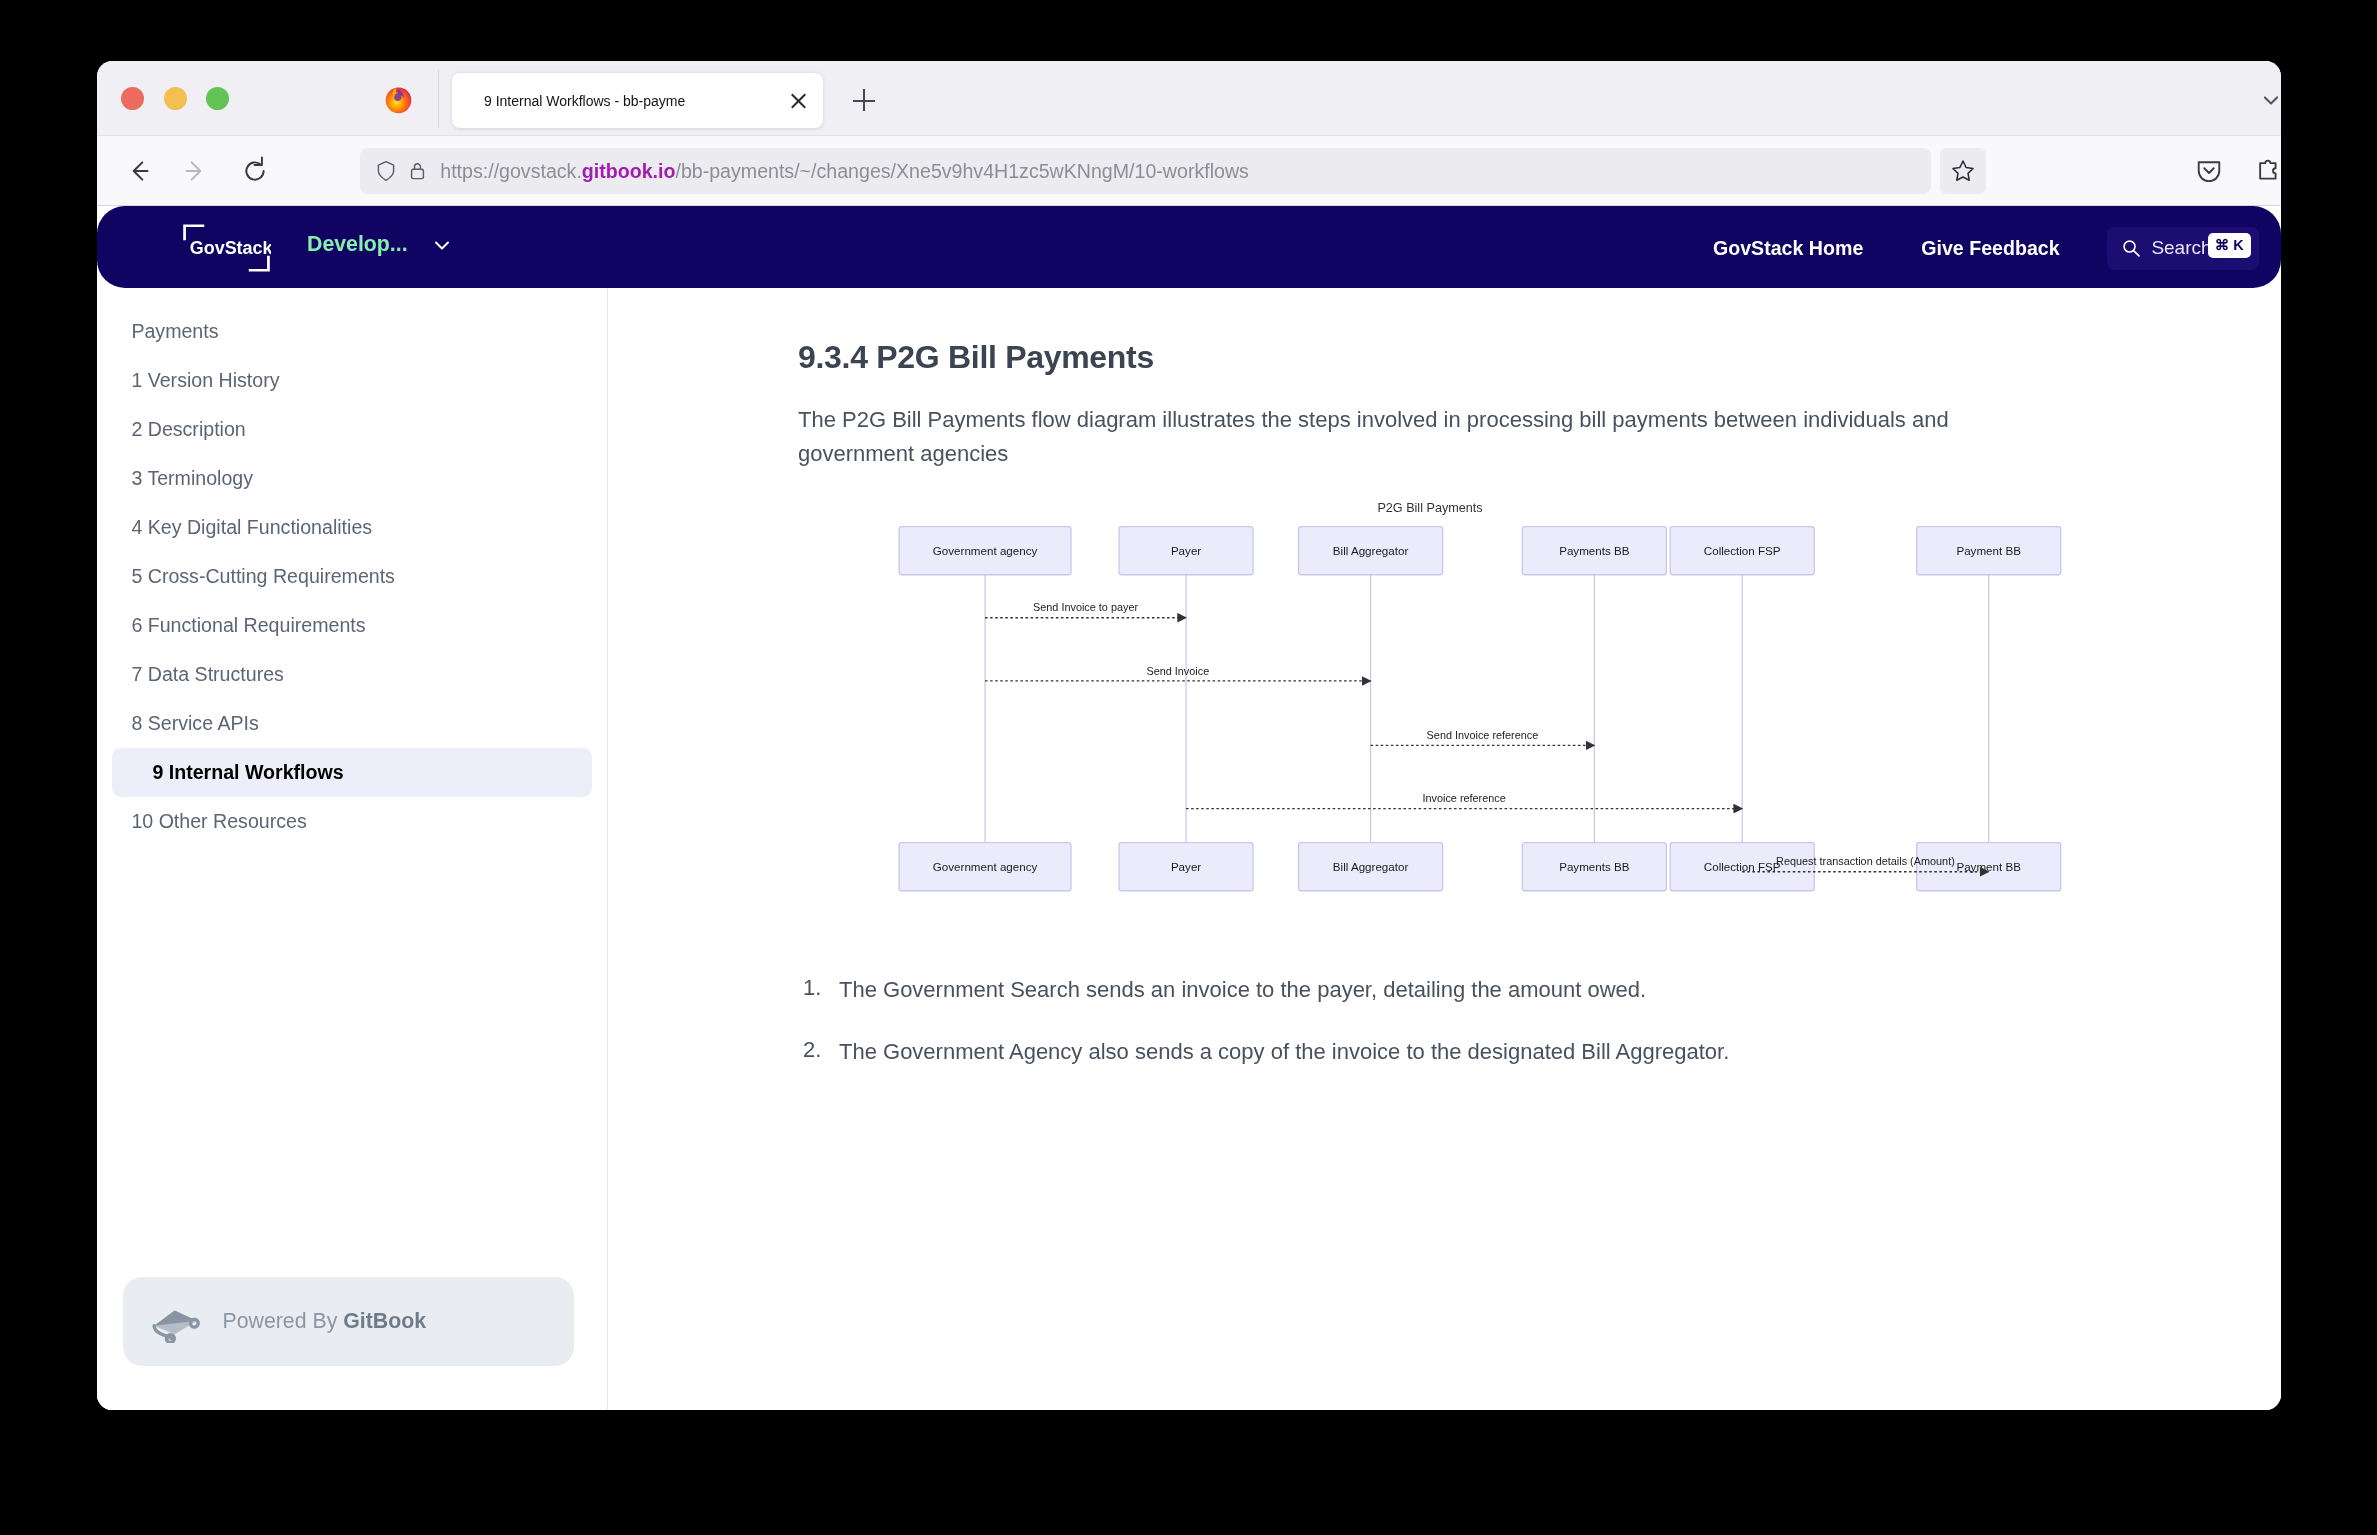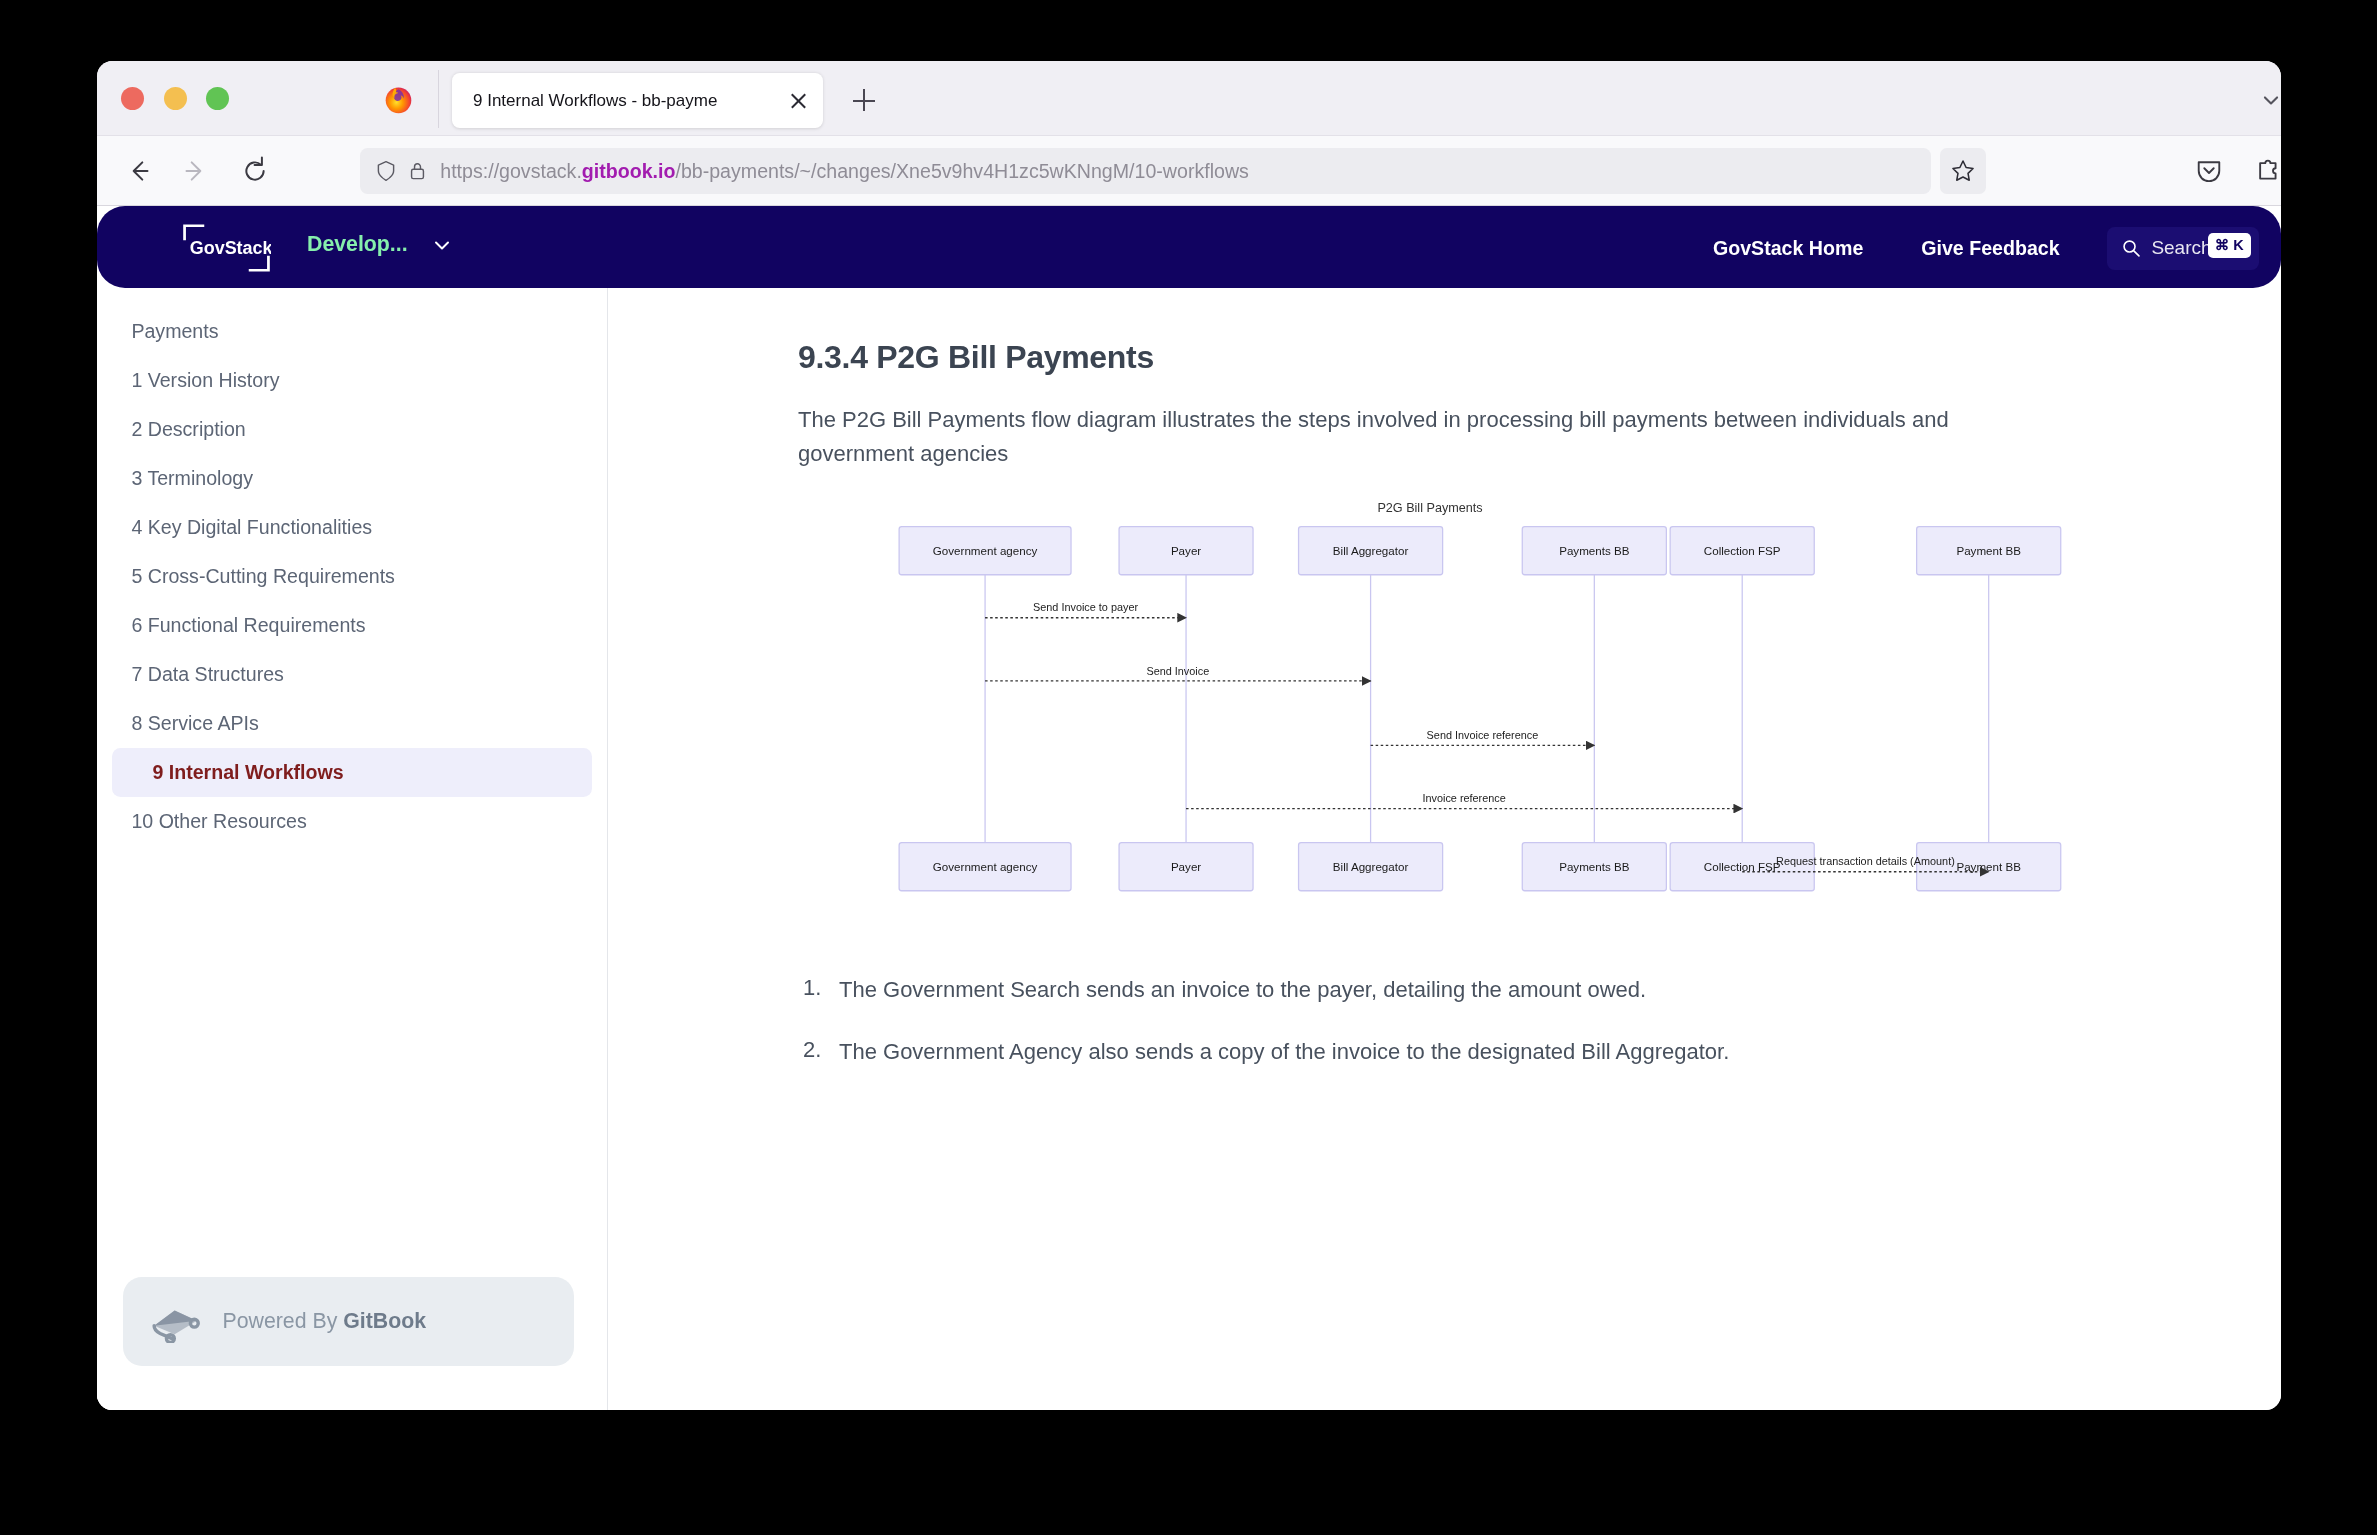--- a/index.html
+++ b/index.html
@@ -41,22 +41,22 @@
     position: absolute;
     left: 355px; top: 12px;
     width: 371px; height: 55px;
     background: #ffffff;
     border-radius: 7.7px;
     box-shadow: 0 0.9px 3.4px rgba(0,0,0,0.13);
     display: flex; align-items: center;
   }
   #tab-title {
     flex: 1;
-    margin-left: 21px; margin-right: 6.8px;
-    font-size: 17px; color: #15141a;
+    margin-left: 32px; margin-right: 6.8px;
+    font-size: 14px; color: #15141a;
     white-space: nowrap; overflow: hidden;
     -webkit-mask-image: linear-gradient(to right, #000 86%, transparent 100%);
     mask-image: linear-gradient(to right, #000 86%, transparent 100%);
   }
   #tab-close { width: 38px; height: 38px; margin-right: 5.1px; position: relative; flex: 0 0 auto; }
   #tab-close::before, #tab-close::after {
     content: ""; position: absolute; left: 9.4px; top: 18px;
     width: 19px; height: 1.9px; background: #2b2a33;
   }
   #tab-close::before { transform: rotate(45deg); }
@@ -165,21 +165,21 @@
   .side-item {
     margin: 0 15.4px;
     padding: 13px 19px;
     border-radius: 8.5px;
     font-size: 19.6px;
     color: #5c6575;
     white-space: nowrap;
   }
   .side-item.active {
     background: #eeeefb;
-    color: #7f1d1d;
+    color: #000000;
     font-weight: 700;
     padding-left: 40px;
   }
   #gitbook-badge {
     position: absolute; left: 26px; bottom: 44px;
     width: 451px; height: 89px;
     background: #e9edf1; border-radius: 19px;
     display: flex; align-items: center; gap: 20.5px;
     padding-left: 26px;
   }

